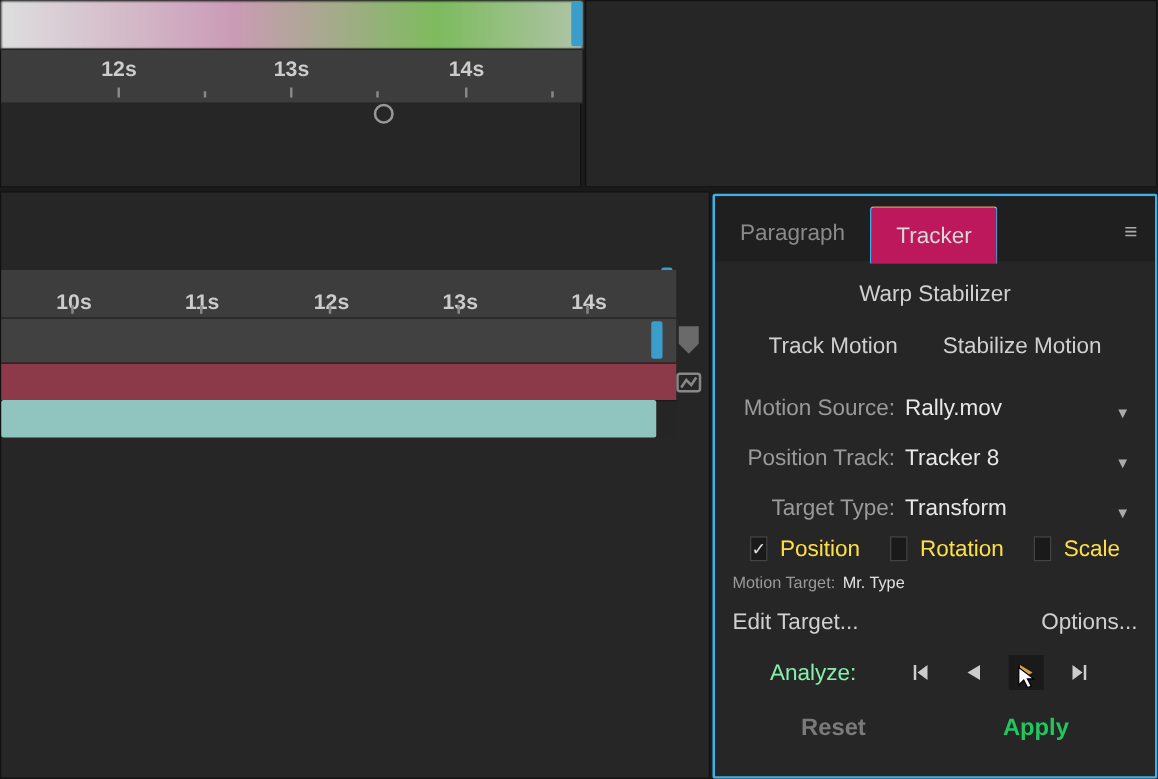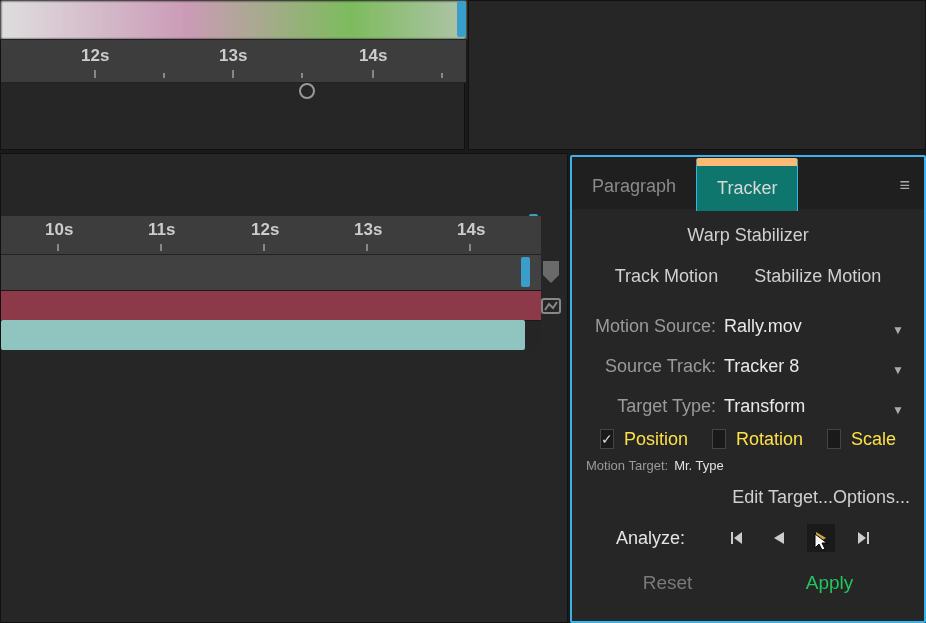--- a/index.html
+++ b/index.html
@@ -12,68 +12,68 @@
 .preview-handle { position: absolute; top: 0; left: 456px; width: 9px; height: 36px; background: #3b9dc9; border-radius: 2px; }
 
 .ruler-top { position: absolute; top: 38px; left: 0; width: 465px; height: 44px; background: #3d3d3d; border-top: 1px solid #222; border-bottom: 1px solid #222; }
 .ruler-tick { position: absolute; top: 6px; font-size: 17px; font-weight: 600; color: #ccc; }
 .ruler-mark { position: absolute; bottom: 4px; width: 2px; height: 8px; background: #888; }
 .ruler-mark.small { height: 5px; }
 .scrubber-circle { position: absolute; top: 82px; left: 298px; width: 16px; height: 16px; border: 2px solid #999; border-radius: 50%; }
 
 .timeline-area { position: absolute; top: 153px; left: 0; width: 568px; height: 470px; background: #262626; border: 1px solid #111; }
 .timeline-ruler { position: absolute; top: 62px; left: 0; width: 540px; height: 38px; background: #3d3d3d; }
-.tl-tick { position: absolute; top: 4px; font-size: 17px; font-weight: 600; color: #ccc; }
+.tl-tick { position: absolute; top: 16px; font-size: 17px; font-weight: 600; color: #ccc; }
 .tl-mark { position: absolute; bottom: 3px; width: 2px; height: 7px; background: #888; }
 
 .wa-bar { position: absolute; top: 100px; left: 0; width: 540px; height: 36px; background: #414141; border-top: 1px solid #222; }
 .wa-handle-tl { position: absolute; top: 60px; left: 528px; width: 9px; height: 22px; background: #3b9dc9; border-radius: 2px; }
 .wa-handle { position: absolute; top: 103px; left: 520px; width: 9px; height: 30px; background: #3b9dc9; border-radius: 2px; }
 .shy-icon { position: absolute; top: 103px; left: 538px; width: 24px; height: 28px; }
 .link-icon { position: absolute; top: 140px; left: 538px; width: 24px; height: 24px; }
 
 .layer-row { position: absolute; left: 0; width: 540px; height: 30px; border-top: 1px solid #1a1a1a; }
 .layer1 { top: 136px; background: #8c3a4a; }
 .layer2 { top: 166px; background: #252525; }
 .layer2-fill { position: absolute; top: 166px; left: 0; width: 524px; height: 30px; background: #8fc4bf; border-radius: 2px; }
 
 .panel-right { position: absolute; top: 155px; left: 570px; width: 356px; height: 468px; background: #262626; border: 2px solid #3cb3e8; border-radius: 2px; }
 .tab-row { position: relative; height: 52px; background: #1f1f1f; display: flex; align-items: flex-end; }
 .tab { padding: 12px 20px; font-size: 18px; color: #8a8a8a; cursor: pointer; }
-.tab.active { background: #0f766e; color: #d8d8d8; border-top: 8px solid #fdba74; border-left: 1px solid #3cb3e8; border-right: 1px solid #3cb3e8; border-radius: 3px 3px 0 0; position: relative; top: 2px; }
+.tab.active { background: #be185d; color: #d8d8d8; border-top: 1px solid #fdba74; border-left: 1px solid #3cb3e8; border-right: 1px solid #3cb3e8; border-radius: 3px 3px 0 0; position: relative; top: 2px; }
 .tab-menu { position: absolute; right: 14px; top: 18px; font-size: 18px; color: #aaa; }
 
 .panel-body { padding: 12px 14px; }
 .btn-row { display: flex; gap: 20px; margin-bottom: 12px; justify-content: center; }
 .btn { font-size: 18px; color: #d0d0d0; cursor: pointer; padding: 4px 8px; font-weight: 500; }
 
 .prop-row { display: flex; align-items: flex-end; margin: 6px 0; height: 34px; }
 .prop-label { color: #9a9a9a; font-size: 18px; text-align: right; width: 138px; padding-right: 8px; }
 .prop-value { color: #e8e8e8; font-size: 18px; font-weight: 500; flex: 1; }
 .dd-arrow { color: #aaa; font-size: 12px; margin-right: 6px; }
 
 .check-row { display: flex; gap: 10px; margin: 12px 0 8px 14px; }
 .checkbox { width: 20px; height: 20px; background: #1a1a1a; border: 1px solid #444; display: inline-flex; align-items: center; justify-content: center; font-size: 14px; color: #ddd; }
 .check-label { font-size: 18px; color: #fde047; margin-right: 14px; }
 
 .target-row { display: flex; margin: 8px 0 14px 0; font-size: 13px; }
 .target-label { color: #9a9a9a; margin-right: 6px; }
 .target-val { color: #e0e0e0; }
 
-.btn-row2 { display: flex; justify-content: flex-end; margin: 10px 0; }
+.btn-row2 { display: flex; justify-content: space-between; margin: 10px 0; }
 .btn2 { font-size: 18px; color: #d0d0d0; font-weight: 500; cursor: pointer; }
 
 .analyze-row { display: flex; align-items: center; margin: 16px 0 10px 30px; gap: 14px; }
-.analyze-label { font-size: 18px; color: #e5e5e5; margin-right: 24px; }
+.analyze-label { font-size: 18px; color: #86efac; margin-right: 24px; }
 .play-btn { width: 28px; height: 28px; display: flex; align-items: center; justify-content: center; cursor: pointer; color: #ccc; }
 .play-btn.active { background: #1a1a1a; position: relative; }
 .cursor-overlay { position: absolute; top: 8px; left: 6px; font-size: 16px; pointer-events: none; }
 
 .bottom-row { display: flex; justify-content: space-around; margin-top: 14px; }
-.bottom-btn { font-size: 19px; color: #7a7a7a; font-weight: 400; padding: 6px 28px; }
+.bottom-btn { font-size: 19px; color: #7a7a7a; font-weight: 700; padding: 6px 28px; }
 .bottom-btn.en { color: #22c55e; }
 
 svg { display: block; }
 </style>
 </head>
 <body>
 
 <div class="top-area">
   <div class="preview-edge"></div>
   <div class="preview-handle"></div>
@@ -138,21 +138,21 @@
     <div class="btn-row">
       <span class="btn">Track Motion</span>
       <span class="btn">Stabilize Motion</span>
     </div>
     <div class="prop-row">
       <span class="prop-label">Motion Source:</span>
       <span class="prop-value">Rally.mov</span>
       <span class="dd-arrow">▼</span>
     </div>
     <div class="prop-row">
-      <span class="prop-label">Source Track:</span>
+      <span class="prop-label">Position Track:</span>
       <span class="prop-value">Tracker 8</span>
       <span class="dd-arrow">▼</span>
     </div>
     <div class="prop-row">
       <span class="prop-label">Target Type:</span>
       <span class="prop-value">Transform</span>
       <span class="dd-arrow">▼</span>
     </div>
     <div class="check-row">
       <span class="checkbox">✓</span>

